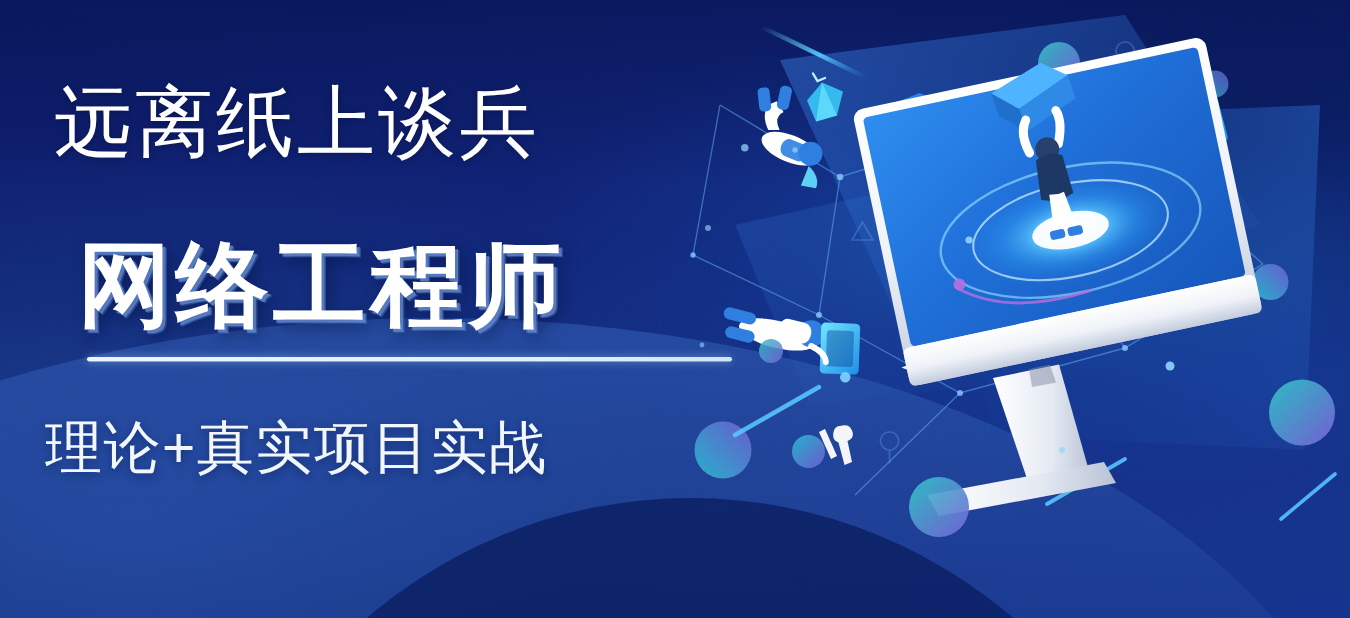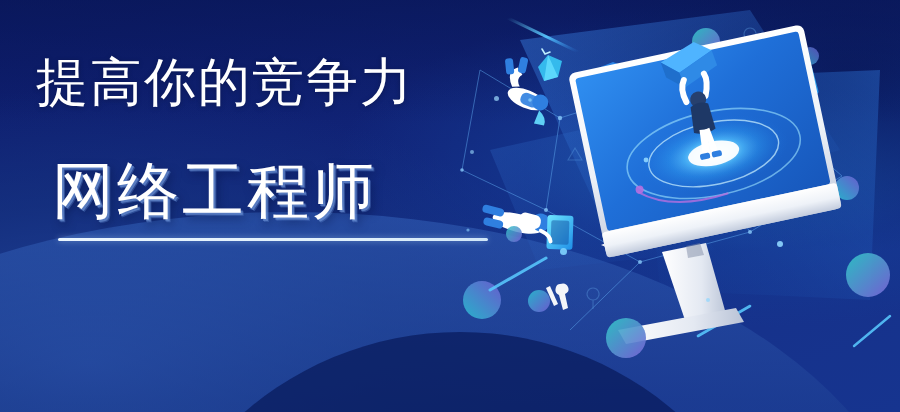--- a/index.html
+++ b/index.html
@@ -49,21 +49,21 @@
     white-space: nowrap;
     text-shadow: 0 1px 5px rgba(0,0,0,0.25);
   }
   #headline-main {
     position: absolute;
     left: 52px;
     top: 160px;
     font-size: 62px;
     line-height: 1;
     letter-spacing: 3px;
-    font-weight: 400;
+    font-weight: 700;
     color: #ffffff;
     white-space: nowrap;
     text-shadow:
        2px 2px 0 rgba(120,160,225,0.55),
        3px 3px 0 rgba(90,130,205,0.40),
        4px 5px 10px rgba(4,14,60,0.55);
   }
   #divider {
     position: absolute;
     left: 58px;
@@ -362,22 +362,23 @@
   <div class="dot" style="left:606px; top:318px; width:40px; height:40px; background:linear-gradient(135deg,#2ec6c6,#7a63d8); opacity:.92;"></div>
   <div class="dot" style="left:528px; top:290px; width:22px; height:22px; background:linear-gradient(135deg,#29bcd0,#6f5fd4); opacity:.9;"></div>
   <div class="dot" style="left:506px; top:226px; width:16px; height:16px; background:linear-gradient(135deg,#2ec6c6,#7a63d8); opacity:.85;"></div>
   <div class="dot" style="left:560px; top:248px; width:7px; height:7px; background:#7fd4ff; opacity:.9;"></div>
   <div class="dot" style="left:494px; top:96px; width:5px; height:5px; background:#9fdcff; opacity:.7;"></div>
   <div class="dot" style="left:470px; top:150px; width:4px; height:4px; background:#9fdcff; opacity:.6;"></div>
 
   <div id="bottom-arc"></div>
 
   <div id="text-block">
-    <div id="headline-sub">提高你的竞争力</div>
+    <div id="headline-sub">远离纸上谈兵</div>
 
     <div id="headline-main">网络工程师</div>
 
     <div id="divider"></div>
 
+    <div class="tagline" id="tagline-1">理论+真实项目实战</div>
 
   </div>
 
 </div>
 
 </body></html>

